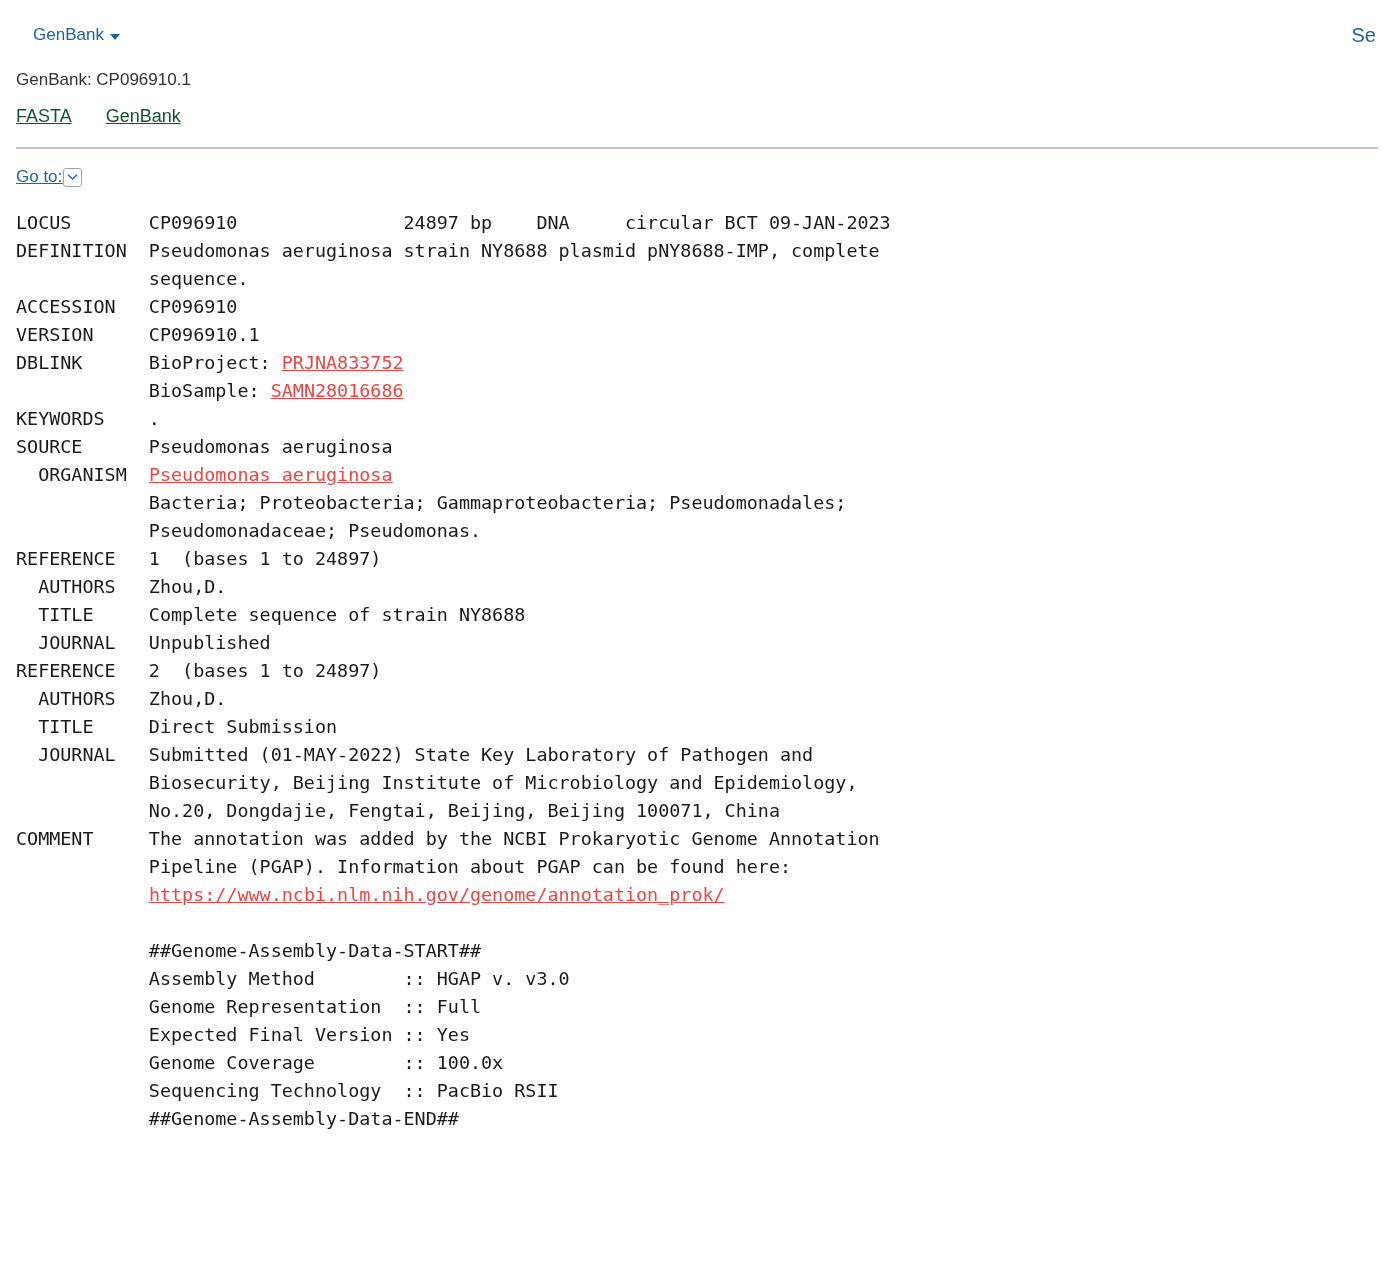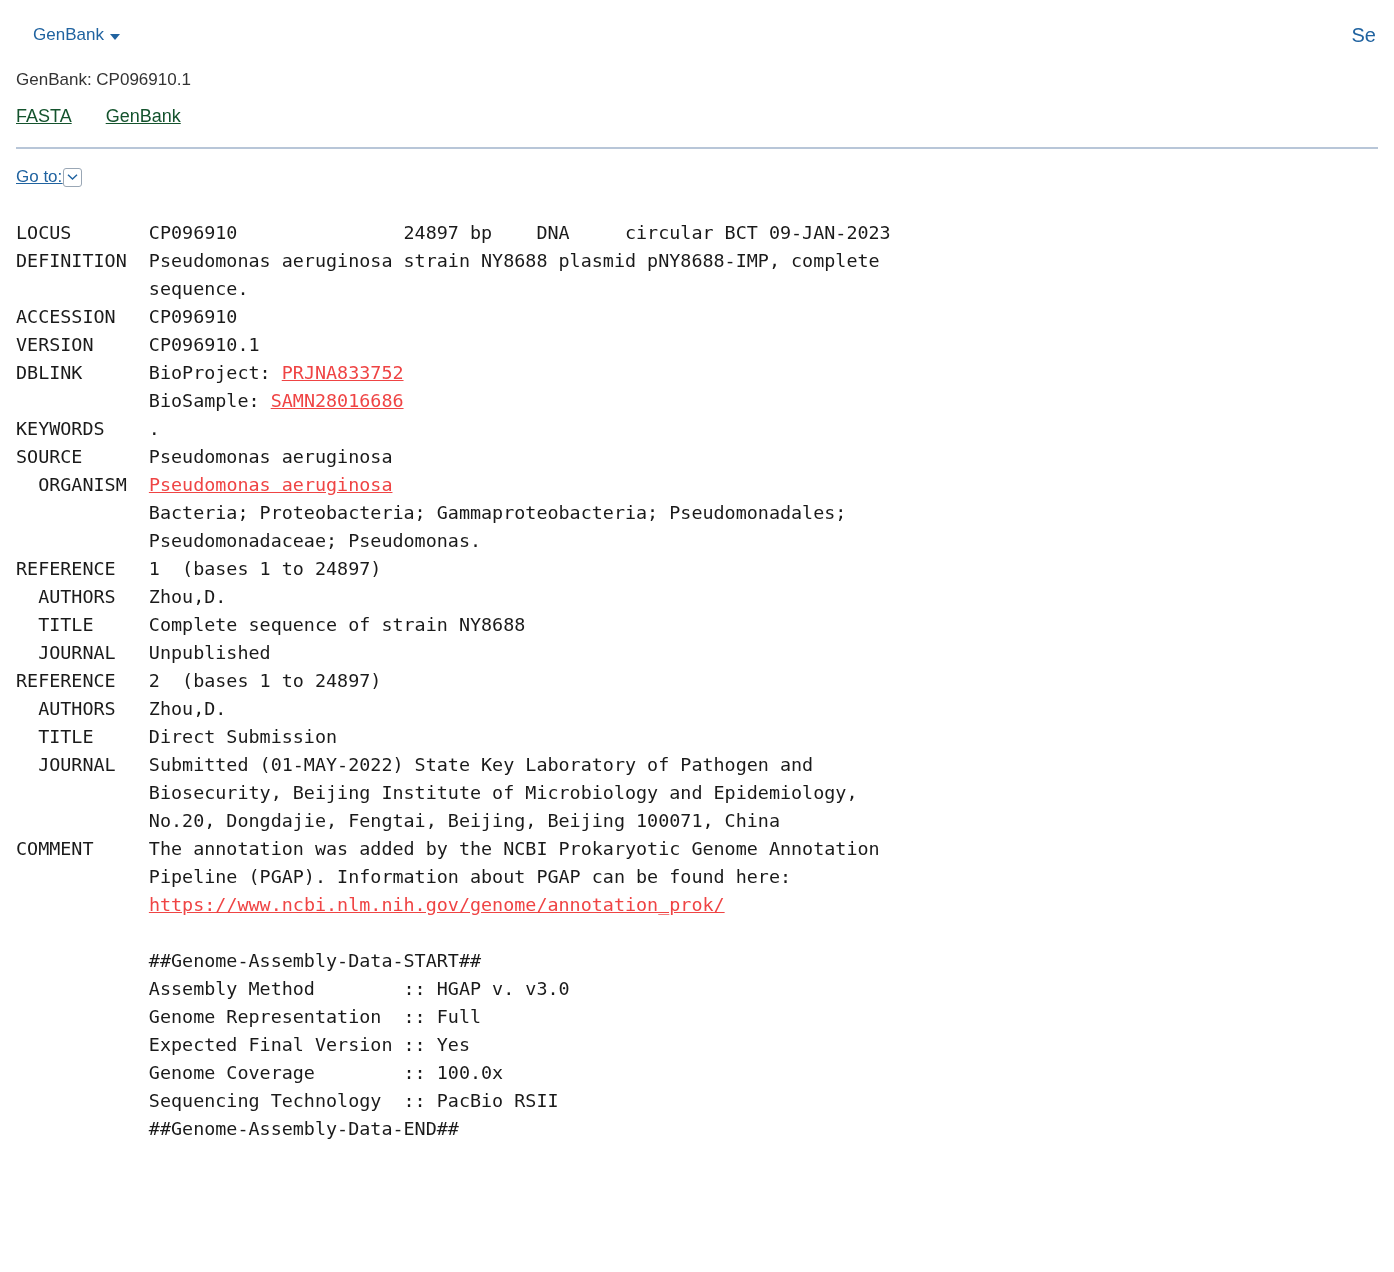--- a/index.html
+++ b/index.html
@@ -110,21 +110,21 @@
   }
   .goto-box svg { display: block; }
 
   
   .flatfile {
     font-family: "DejaVu Sans Mono", "Liberation Mono", monospace;
     font-size: 18.4px;
     line-height: 28px;
     white-space: pre;
     color: #1a1a1a;
-    margin-top: 32px;
+    margin-top: 22px;
     letter-spacing: 0px;
   }
   .flatfile a {
     color: #ef4444;
     text-decoration: underline;
     cursor: pointer;
   }
 </style>
 </head>
 <body>

